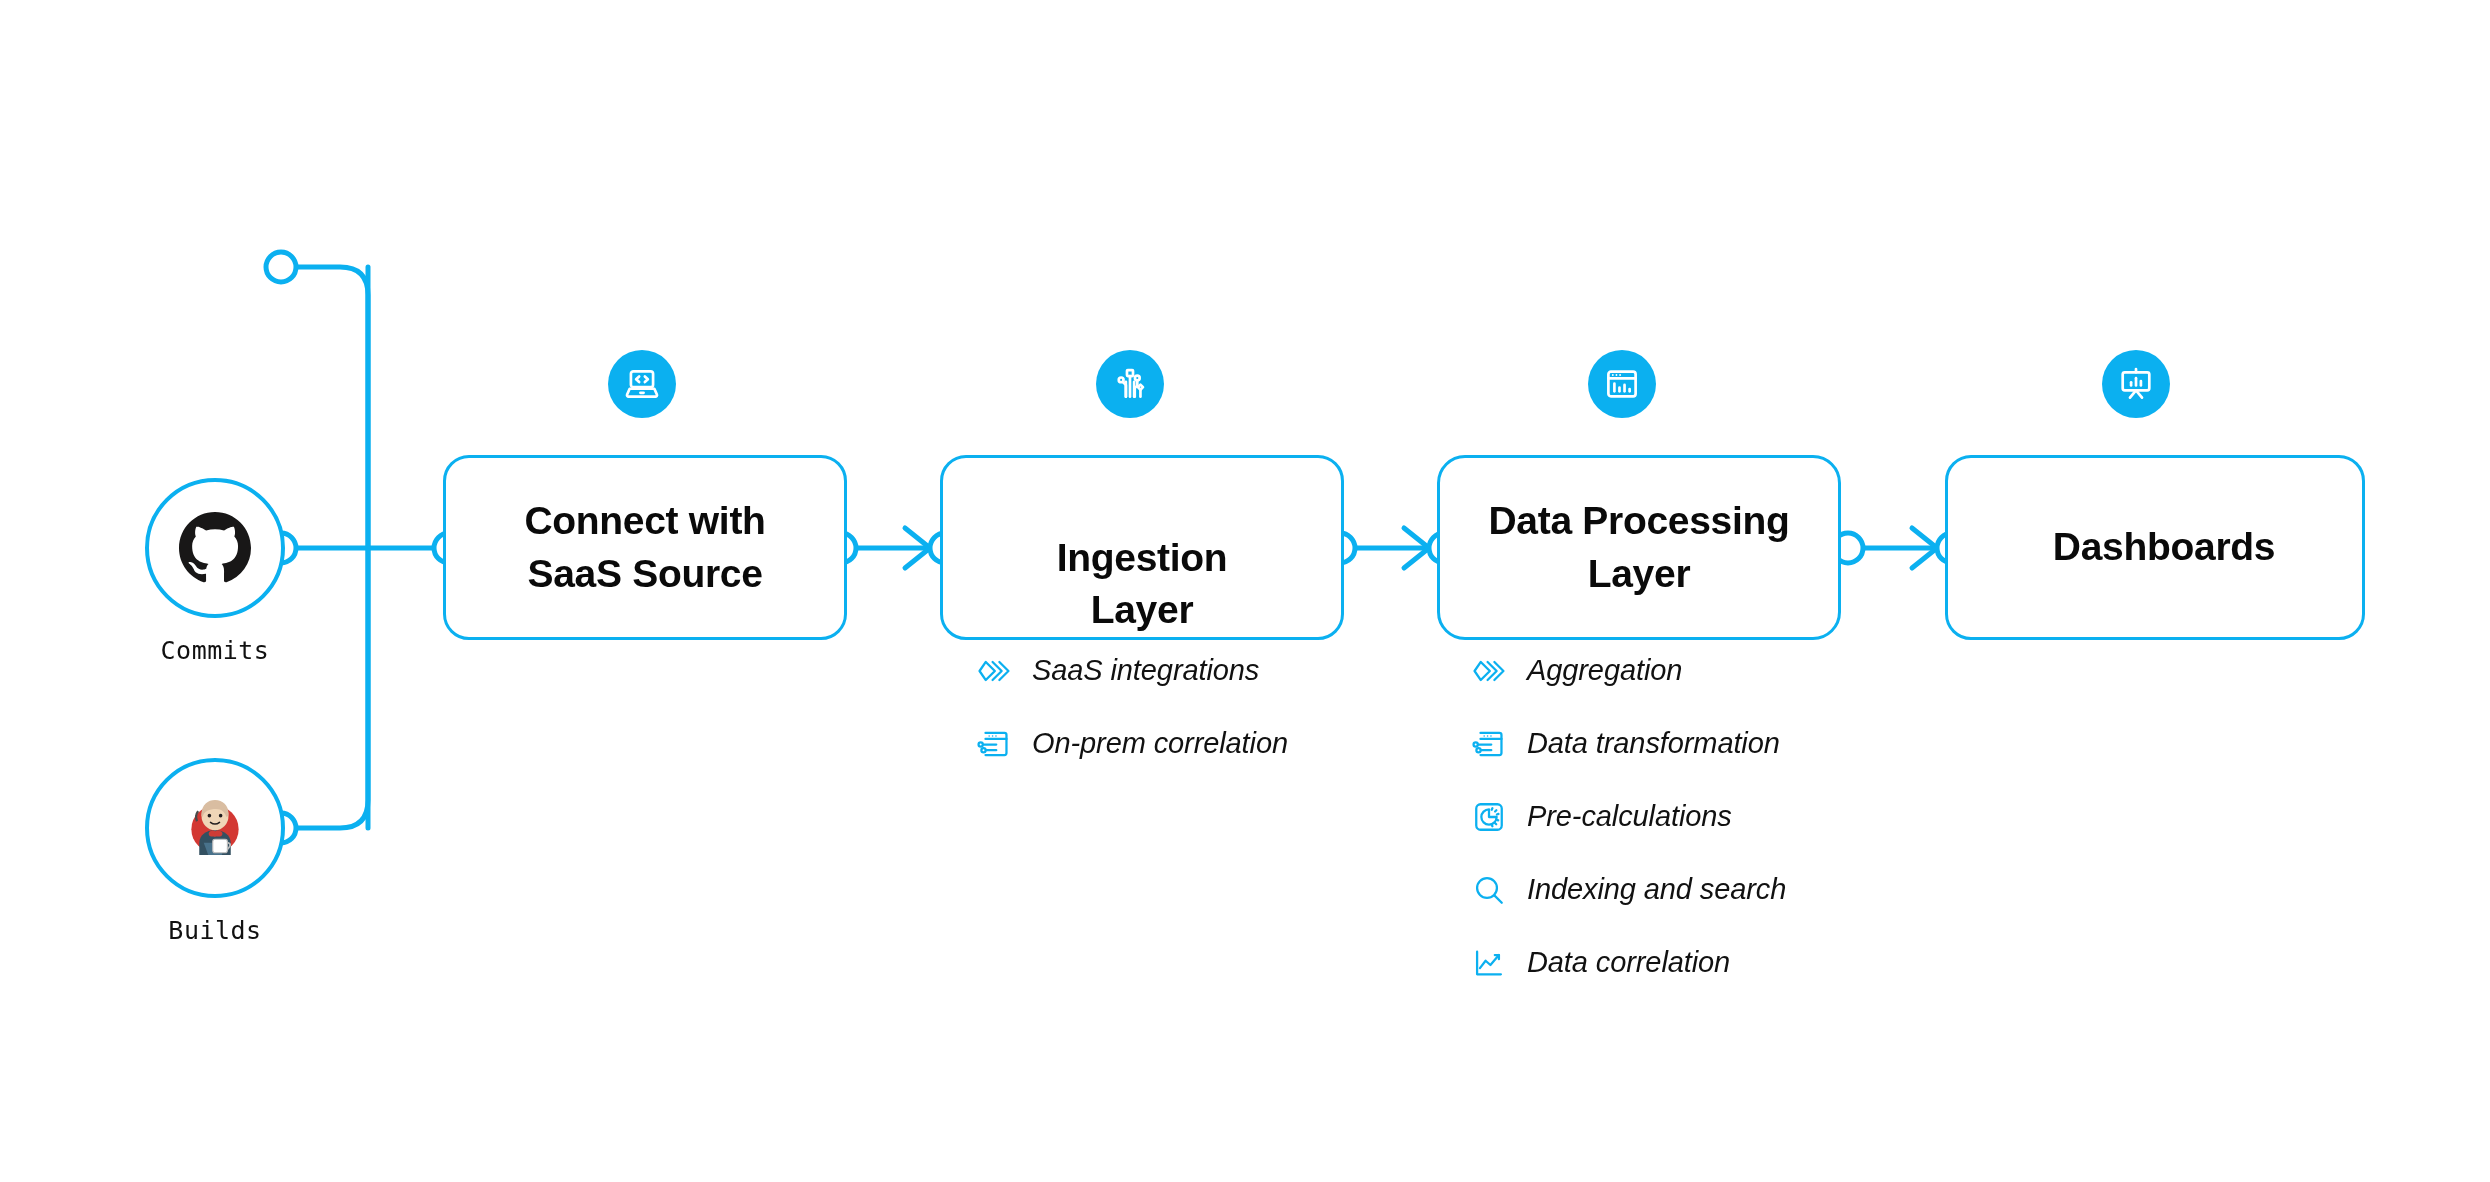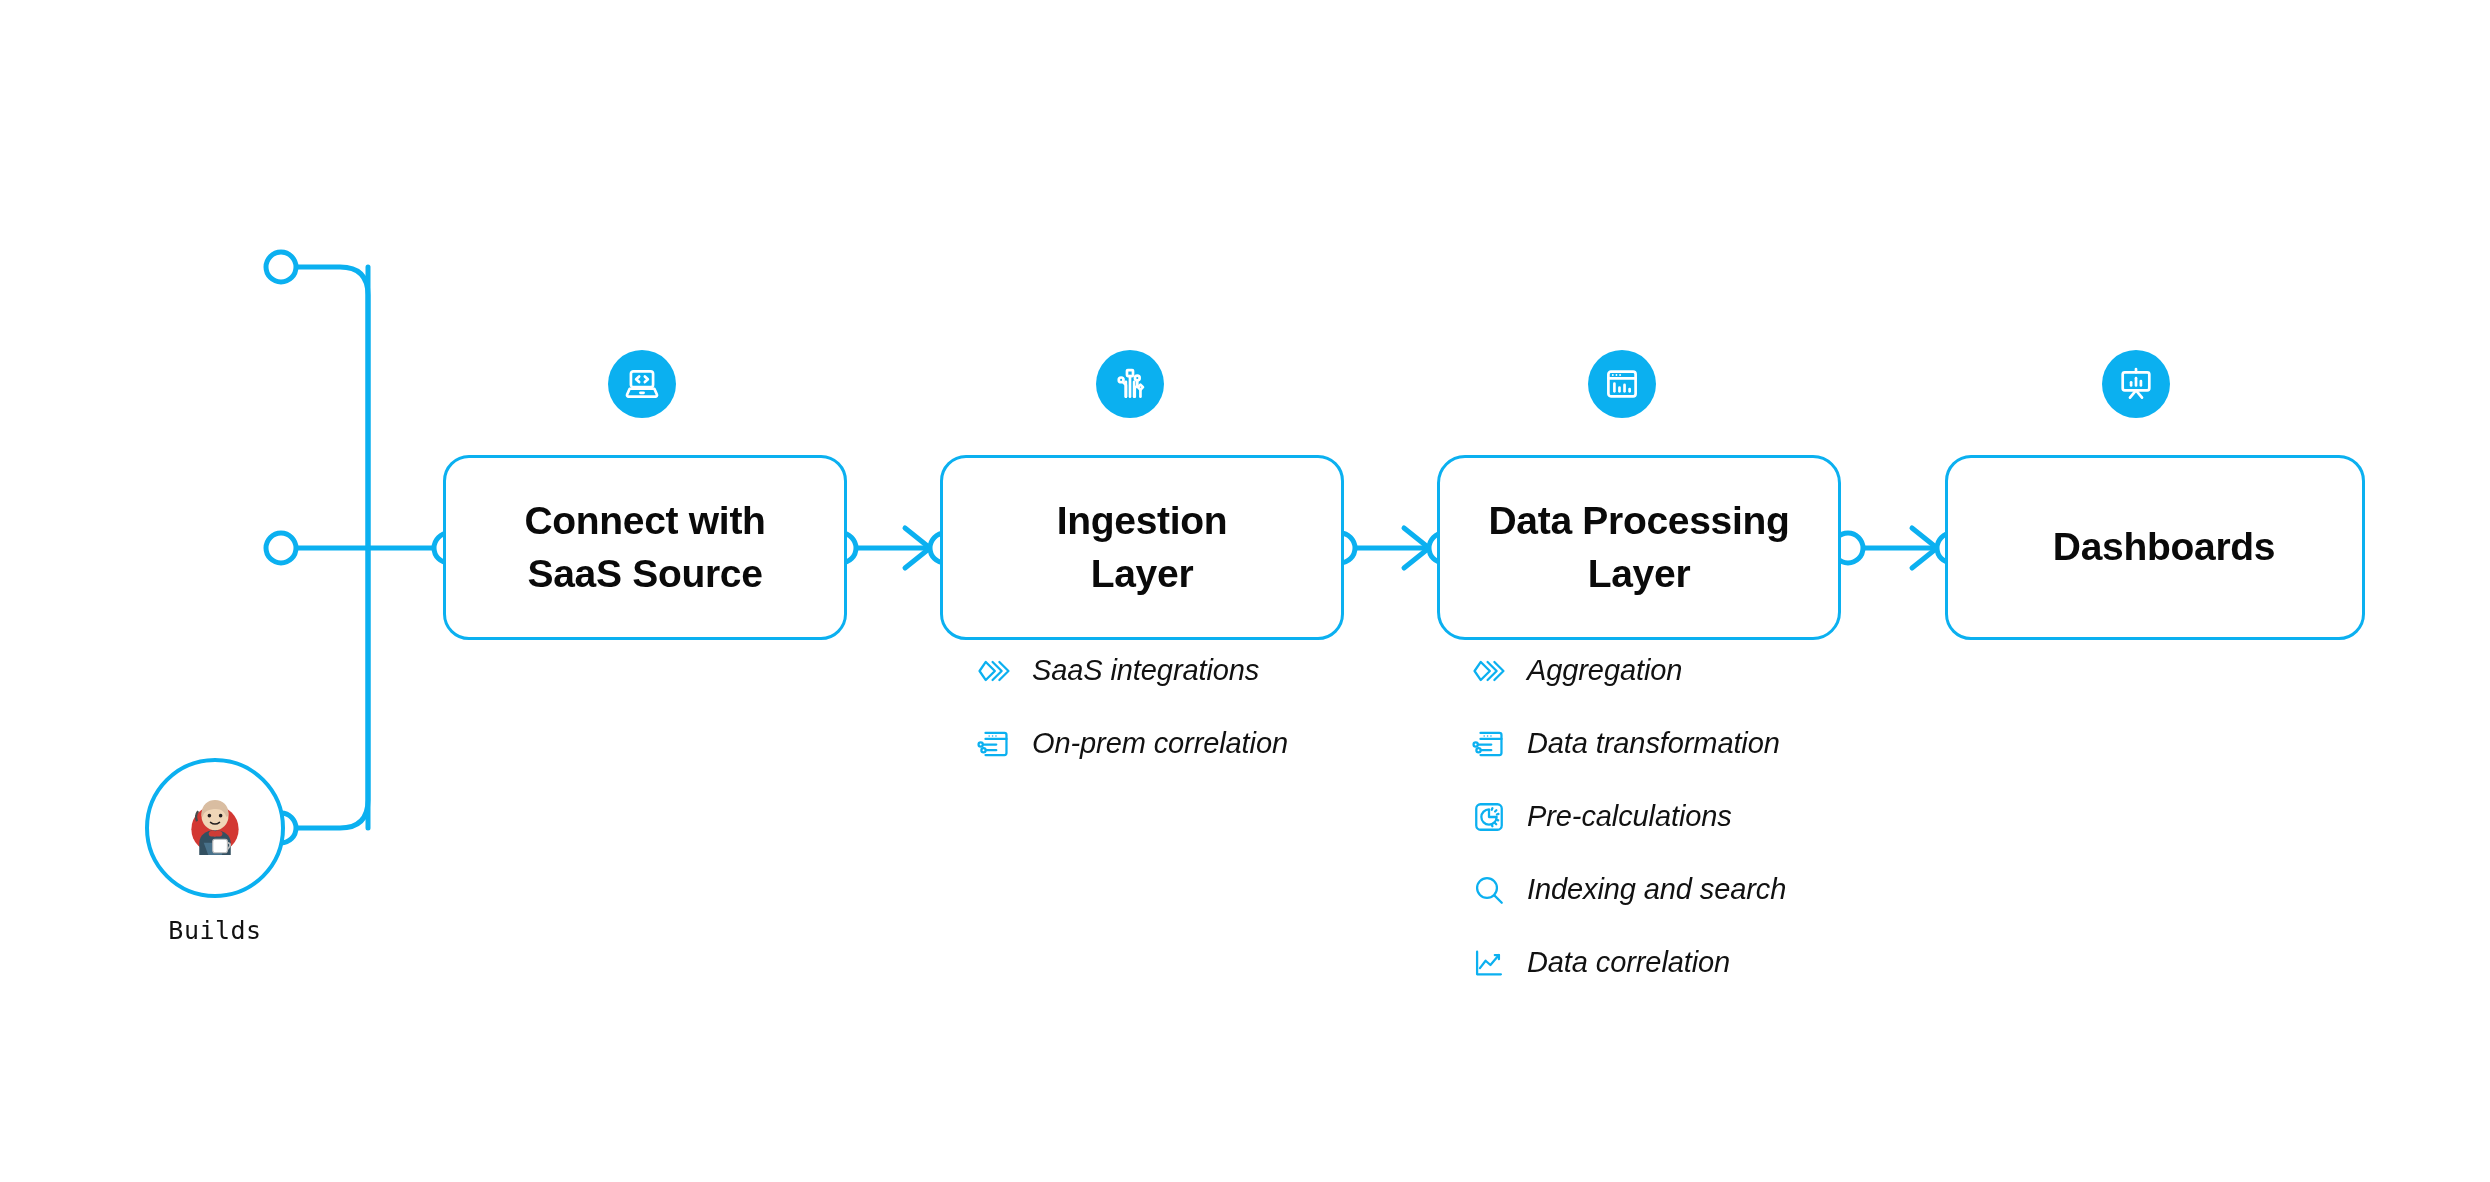--- a/index.html
+++ b/index.html
@@ -152,20 +152,33 @@
       <circle cx="841" cy="548" r="15"></circle>
       <circle cx="945" cy="548" r="15"></circle>
       <circle cx="1340" cy="548" r="15"></circle>
       <circle cx="1444" cy="548" r="15"></circle>
       <circle cx="1848" cy="548" r="15"></circle>
       <circle cx="1952" cy="548" r="15"></circle>
     </g>
   </svg>
 
 
+  <div class="src-node" style="left:145px; top:478px;">
+    <div class="src-circle">
+      <svg width="72" height="72" viewBox="0 0 16 16">
+        <path fill="#181717" d="M8 0C3.58 0 0 3.58 0 8c0 3.54 2.29 6.53 5.47 7.59.4.07.55-.17.55-.38
+          0-.19-.01-.82-.01-1.49-2.01.37-2.53-.49-2.69-.94-.09-.23-.48-.94-.82-1.13-.28-.15-.68-.52-.01-.53.63-.01
+          1.08.58 1.23.82.72 1.21 1.87.87 2.33.66.07-.52.28-.87.51-1.07-1.78-.2-3.64-.89-3.64-3.95
+          0-.87.31-1.59.82-2.15-.08-.2-.36-1.02.08-2.12 0 0 .67-.21 2.2.82a7.4 7.4 0 0 1 2-.27c.68 0 1.36.09
+          2 .27 1.53-1.04 2.2-.82 2.2-.82.44 1.1.16 1.92.08 2.12.51.56.82 1.27.82 2.15 0 3.07-1.87
+          3.75-3.65 3.95.29.25.54.73.54 1.48 0 1.07-.01 1.93-.01 2.2 0 .21.15.46.55.38A8.01 8.01 0 0 0 16 8c0-4.42-3.58-8-8-8z"></path>
+      </svg>
+    </div>
+    <div class="src-label">Commits</div>
+  </div>
 
   <div class="src-node" style="left:145px; top:758px;">
     <div class="src-circle">
       <svg width="72" height="72" viewBox="0 0 64 64">
         <circle cx="32" cy="33" r="21" fill="#D33833"></circle>
         <path d="M18 46 C18 38 24 34 32 34 C40 34 46 38 46 46 L46 56 L18 56 Z" fill="#335061"></path>
         <path d="M22 45 L26 56 L38 56 L42 45 Z" fill="#49728B"></path>
         <ellipse cx="32" cy="21" rx="12" ry="13" fill="#F0D6B7"></ellipse>
         <path d="M20 20 C20 11 26 7 32 7 C39 7 44 12 44 19 C44 21 43 22 42 22 C41 18 38 15 33 15
                  C27 15 22 17 21 22 C20 22 20 21 20 20 Z" fill="#D9BDA1"></path>
@@ -206,21 +219,21 @@
       <path d="M9.4 20 V10.6"></path>
       <path d="M14.6 20 V10.6"></path>
       <circle cx="6.4" cy="9.4" r="1.5"></circle>
       <path d="M7.4 10.5 L9.4 12.6 V20"></path>
       <circle cx="16.6" cy="8.2" r="1.5"></circle>
       <path d="M16.6 9.7 V13 L15 14.6 V20"></path>
       <path d="M18.6 12.4 l1.6 1.6 -1.6 1.6 -1.6 -1.6 Z"></path>
       <path d="M18.6 15.6 V20"></path>
     </svg>
   </div>
-  <div class="stage-box" style="left:940px; top:455px; width:404px; height:185px;">
+  <div class="stage-box" style="left:940px; top:455px; width:404px; height:185px;align-items:flex-end;">
     <div class="stage-title">
       <span>Ingestion</span><br>
       <span>Layer</span>
     </div>
   </div>
 
   <div class="feature-list" style="left:975px; top:634px;">
     <div class="feature-item">
       <span class="feature-icon">
         <svg width="34" height="34" viewBox="0 0 24 24" fill="none" stroke="#0BB0F0" stroke-width="1.6" stroke-linecap="round" stroke-linejoin="round">

